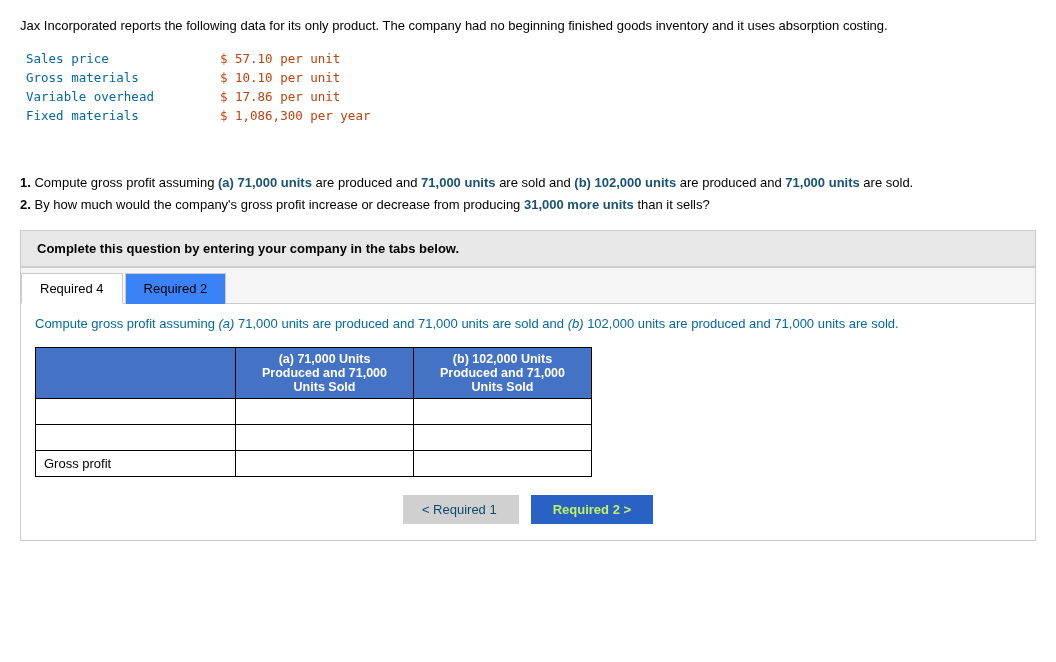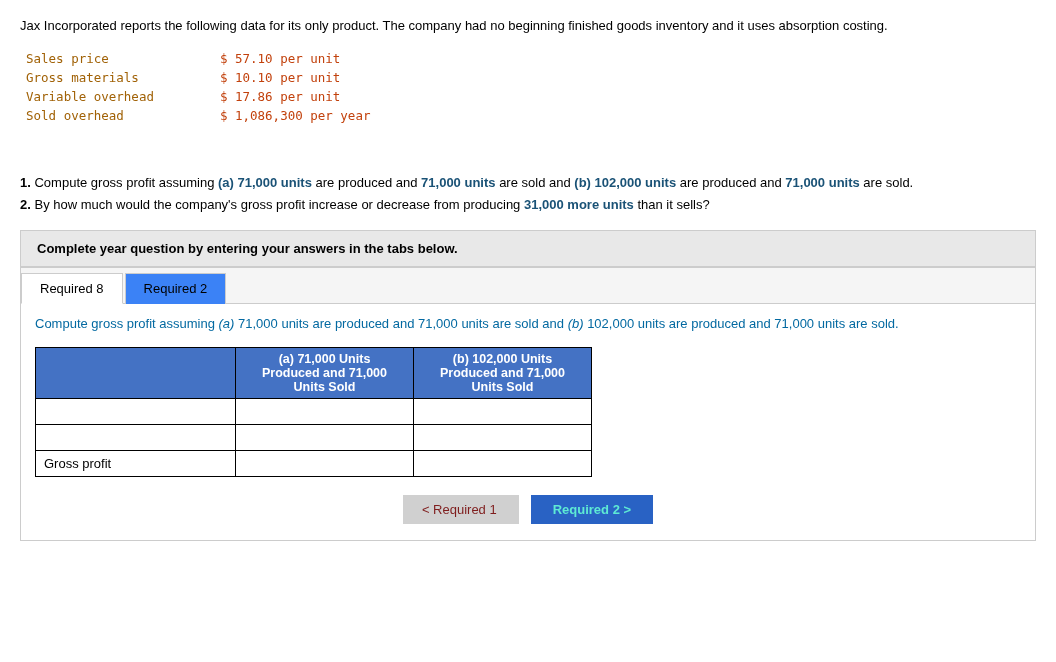--- a/index.html
+++ b/index.html
@@ -19,21 +19,21 @@
     }
     .data-table {
       margin-bottom: 12px;
       font-family: monospace;
       font-size: 12.5px;
     }
     .data-table td {
       padding: 1px 4px;
     }
     .data-table td:first-child {
-      color: #a16207;
+      color: #0369a1;
       padding-right: 60px;
     }
     .data-table td:last-child {
       color: #c2410c;
     }
     .questions {
       font-size: 13px;
       line-height: 1.7;
       margin-bottom: 14px;
       margin-top: 46px;
@@ -141,26 +141,26 @@
       margin-top: 18px;
     }
     .btn-nav {
       padding: 7px 22px;
       font-size: 13px;
       cursor: pointer;
       border: none;
     }
     .btn-prev {
       background: #d0d0d0;
-      color: #7f1d1d;
+      color: #0c4a6e;
       padding-left: 19px;
     }
     .btn-next {
       background: #2962c4;
-      color: #5eead4;
+      color: #bef264;
       font-weight: bold;
     }
     .empty-row td {
       height: 26px;
     }
   </style>
 </head>
 <body>
 
 <div class="intro-text">
@@ -175,45 +175,45 @@
     </tr>
     <tr>
       <td>Gross materials</td>
       <td>$ 10.10 per unit</td>
     </tr>
     <tr>
       <td>Variable overhead</td>
       <td>$ 17.86 per unit</td>
     </tr>
     <tr>
-      <td>Sold overhead</td>
+      <td>Fixed materials</td>
       <td>$ 1,086,300 per year</td>
     </tr>
   </tbody>
 </table>
 
 <div class="questions">
   <p>
     <span class="q-number">1.</span>
     <span> Compute gross profit assuming <span class="highlight-blue">(a) 71,000 units</span> are produced and <span class="highlight-blue">71,000 units</span> are sold and <span class="highlight-blue">(b) 102,000 units</span> are produced and <span class="highlight-blue">71,000 units</span> are sold.</span>
   </p>
   <p>
     <span class="q-number">2.</span>
     <span> By how much would the company's gross profit increase or decrease from producing <span class="highlight-blue">31,000 more units</span> than it sells?</span>
   </p>
 </div>
 
 <div class="instruction-box">
-  <span>Complete year question by entering your answers in the tabs below.</span>
+  <span>Complete this question by entering your company in the tabs below.</span>
 </div>
 
 <div class="tabs-container">
   <div class="tabs-header">
     <div class="tab active">
-      <span>Required 8</span>
+      <span>Required 4</span>
     </div>
     <div class="tab">
       <span>Required 2</span>
     </div>
   </div>
 
   <div class="tab-content">
     <p class="tab-description">
       Compute gross profit assuming <span class="bold-italic">(a)</span> 71,000 units are produced and 71,000 units are sold and <span class="bold-italic">(b)</span> 102,000 units are produced and 71,000 units are sold.
     </p>

